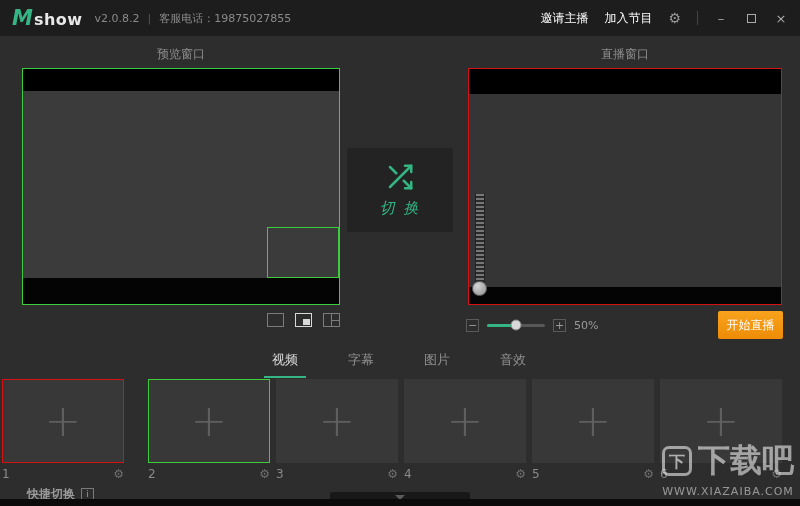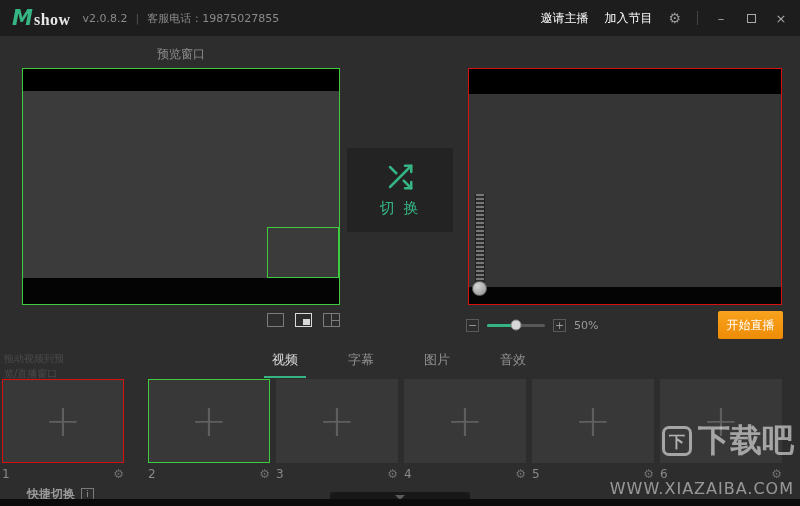--- a/index.html
+++ b/index.html
@@ -5,21 +5,21 @@
   * { margin:0; padding:0; box-sizing:border-box; }
   html,body { background:#555; }
   body { font-family:"DejaVu Sans","Liberation Sans",sans-serif; }
   .window{ position:relative; width:800px; height:506px; background:#2d2d2d; overflow:hidden; margin:0 auto; color:#ccc; }
 
   
   .titlebar{ position:absolute; top:0; left:0; width:800px; height:36px; background:#1d1d1d; display:flex; align-items:center; justify-content:space-between; padding:0 12px; }
   .tb-left{ display:flex; align-items:center; gap:8px; }
   .logo{ display:flex; align-items:baseline; }
   .logo-m{ color:var(--accent,#35b584); font-size:21px; font-weight:bold; font-style:italic; margin-right:1px; }
-  .logo-show{ color:#e8e8e8; font-size:16px; font-weight:bold; letter-spacing:.5px;font-family:Liberation Serif, serif; }
+  .logo-show{ color:#e8e8e8; font-size:16px; font-weight:bold; letter-spacing:.5px; }
   .version{ color:#8a8a8a; font-size:11px; margin-left:4px; }
   .tb-sep{ color:#555; font-size:11px; }
   .service{ color:#8a8a8a; font-size:11px; }
   .tb-right{ display:flex; align-items:center; gap:16px; }
   .tb-link{ color:#ffffff; font-size:12px; cursor:pointer; }
   .tb-gear{ color:#9a9a9a; font-size:14px; cursor:pointer; }
   .tb-divider{ width:1px; height:14px; background:#444; }
   .win-btn{ color:#aaa; font-size:13px; cursor:pointer; width:14px; text-align:center; }
   .max-box{ display:inline-block; width:9px; height:9px; border:1px solid #aaa; }
 
@@ -40,21 +40,21 @@
   .live-panel .lb-bottom{ height:17px; }
   .v-slider{ position:absolute; left:3px; bottom:10px; width:16px; height:100px; }
   .v-track{ position:absolute; left:3px; top:0; width:10px; height:88px;
             background:repeating-linear-gradient(180deg,#777 0 2px,#2a2a2a 2px 4px);
             border-left:1px solid #222; border-right:1px solid #222; }
   .v-knob{ position:absolute; left:0; bottom:-2px; width:15px; height:15px; border-radius:50%;
            background:radial-gradient(circle at 35% 30%,#d5d5d5,#8f8f8f); border:1px solid #666; }
 
   
   .switch-btn{ position:absolute; left:347px; top:148px; width:106px; height:84px; background:#232323; display:flex; flex-direction:column; align-items:center; justify-content:center; gap:7px; cursor:pointer; }
-  .switch-label{ color:var(--accent,#35b584); font-size:15px; letter-spacing:2px; }
+  .switch-label{ color:var(--accent,#35b584); font-size:15px; letter-spacing:2px;font-style:italic; }
 
   
   .layout-icons{ position:absolute; left:22px; top:313px; width:318px; display:flex; justify-content:flex-end; gap:11px; }
   .li{ position:relative; width:17px; height:14px; border:1px solid #7c7c7c; cursor:pointer; }
   .li.sel{ border-color:#d9d9d9; }
   .li .corner{ position:absolute; right:1px; bottom:1px; width:7px; height:6px; background:#d9d9d9; }
   .li .vline{ position:absolute; left:7px; top:0; bottom:0; width:1px; background:#7c7c7c; }
   .li .hline{ position:absolute; left:8px; right:0; top:6px; height:1px; background:#7c7c7c; }
 
   
@@ -91,21 +91,21 @@
 
   .bottom-bar{ position:absolute; left:0; bottom:0; width:800px; height:7px; background:#0b0b0b; }
   .collapse-handle{ position:absolute; left:330px; bottom:3px; width:140px; height:11px; background:#181818; border-radius:3px 3px 0 0; display:flex; align-items:center; justify-content:center; cursor:pointer; }
   .tri-down{ width:0; height:0; border-left:5px solid transparent; border-right:5px solid transparent; border-top:5px solid #5a5a5a; }
 
   
   .watermark{ position:absolute; right:6px; bottom:8px; text-align:center; color:rgba(255,255,255,.5); pointer-events:none; }
   .wm-row{ display:flex; align-items:center; gap:6px; justify-content:flex-end; }
   .wm-logo{ width:30px; height:30px; border:3px solid rgba(255,255,255,.55); border-radius:7px; font-size:16px; line-height:25px; text-align:center; color:rgba(255,255,255,.6); font-weight:bold; }
   .wm-name{ font-size:32px; font-weight:bold; color:rgba(255,255,255,.55); }
-  .wm-url{ font-size:16px; letter-spacing:1px; color:rgba(255,255,255,.5); margin-top:16px; }
+  .wm-url{ font-size:11px; letter-spacing:1px; color:rgba(255,255,255,.5); margin-top:2px; }
 </style>
 </head>
 <body>
 
 <div class="window">
 
   <header class="titlebar">
     <div class="tb-left">
       <span class="logo">
         <span class="logo-m">M</span>
@@ -120,20 +120,21 @@
       <span class="tb-link">加入节目</span>
       <span class="tb-gear">⚙</span>
       <span class="tb-divider"></span>
       <span class="win-btn">–</span>
       <span class="win-btn"><span class="max-box"></span></span>
       <span class="win-btn">×</span>
     </div>
   </header>
 
   <div class="panel-title preview">预览窗口</div>
+  <div class="panel-title live">直播窗口</div>
 
   <div class="preview-panel">
     <div class="lb-top"></div>
     <div class="lb-bottom"></div>
     <div class="pip-rect"></div>
   </div>
 
   <div class="switch-btn">
     <svg width="32" height="30" viewBox="0 0 24 24" fill="none" stroke="#35b584" stroke-width="2" stroke-linecap="round" stroke-linejoin="round">
       <path d="M16 3h5v5"></path>
@@ -170,21 +171,20 @@
     <div class="h-track">
       <div class="h-fill"></div>
       <div class="h-knob"></div>
     </div>
     <span class="vol-step">+</span>
     <span class="vol-pct">50%</span>
   </div>
 
   <div class="start-btn">开始直播</div>
 
-  <div class="hint">拖动视频到预览/直播窗口</div>
   <nav class="tabs">
     <span class="tab active">视频</span>
     <span class="tab">字幕</span>
     <span class="tab">图片</span>
     <span class="tab">音效</span>
   </nav>
 
   <div class="slot red sx1">
       <span class="plus">+</span>
     </div>

